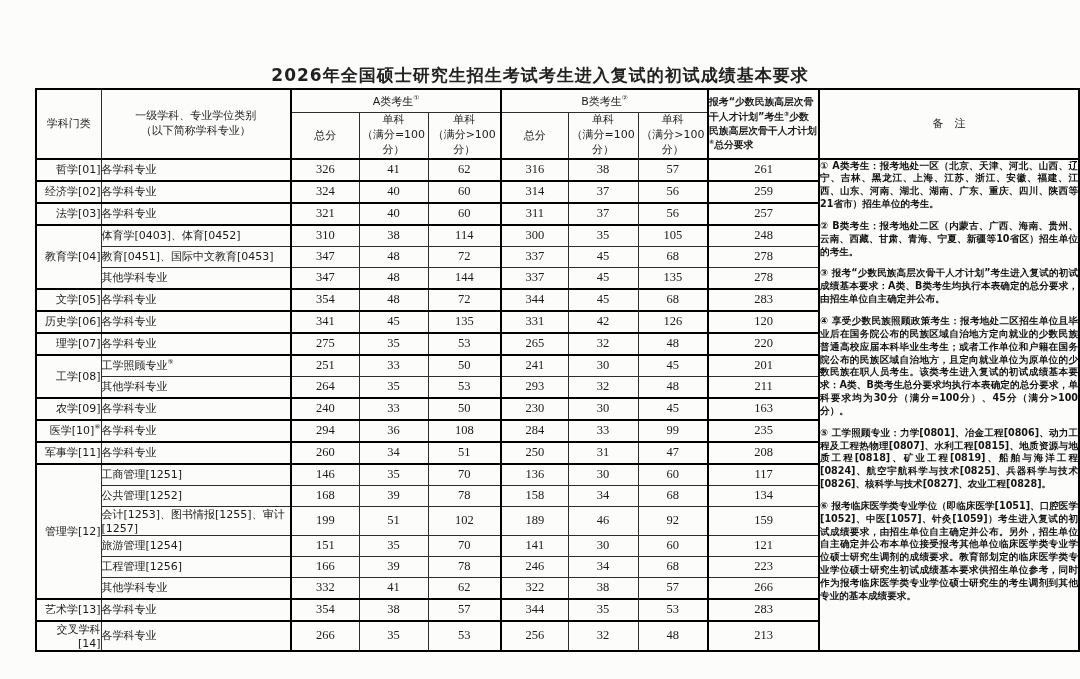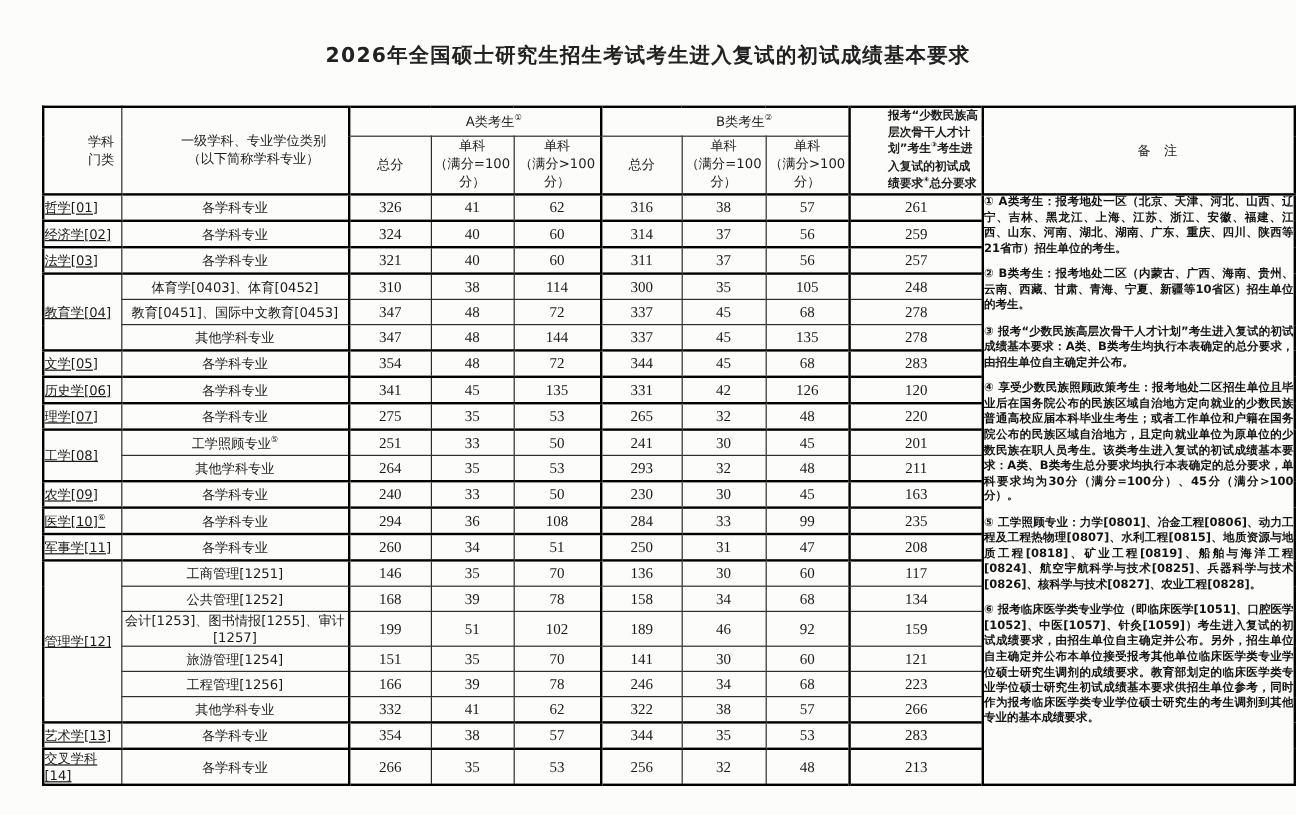--- a/index.html
+++ b/index.html
@@ -6,21 +6,21 @@
   body {
     width: 1080px; height: 679px;
     background: #fcfcfb;
     font-family: "DejaVu Sans", sans-serif;
     color: #1a1a1a;
     overflow: hidden;
     position: relative;
   }
   .title {
     position: absolute;
-    top: 35px; left: 0; width: 1080px;
+    top: 64px; left: 0; width: 1080px;
     text-align: center;
     font-size: 17px;
     font-weight: bold;
     letter-spacing: 1px;
     color: #222;
   }
   table.score {
     position: absolute;
     left: 35px; top: 88px;
     width: 1043px;
@@ -37,37 +37,37 @@
   td.bl2 { border-left: 2px solid #000 !important; }
   tr.group-start > td { border-top: 2px solid #000; }
 
   
   thead td {
     text-align: center;
     vertical-align: middle;
     font-size: 11px;
     color: #1c1c1c;
   }
-  thead tr.h1 td { height: 22px; padding-left: 31px; }
+  thead tr.h1 td { height: 22px; }
   thead tr.h2 td { height: 43px; }
   .prewrap { white-space: pre-line; line-height: 1.35; }
   td.minority-head {
     text-align: left;
     vertical-align: middle;
     font-size: 9.8px;
     line-height: 1.45;
     padding: 2px 3px 2px 4px;
     font-weight: 600;
   }
   sup { font-size: 0.62em; vertical-align: super; line-height: 0; }
 
   
   tbody td { height: 20px; font-size: 11px; vertical-align: middle; }
-  td.cat  { text-align: left; padding-left: 3px; text-decoration: underline; }
-  td.disc { text-align: center; padding-left: 6px; }
+  td.cat  { text-align: right; padding-left: 3px; }
+  td.disc { text-align: left; padding-left: 6px; }
   td.num  {
     text-align: center;
     font-family: "Liberation Serif", serif;
     font-size: 12.5px;
   }
   td.notes {
     vertical-align: top;
     text-align: justify;
     padding: 7px 6px 0 7px;
     font-size: 9.6px;
@@ -95,21 +95,21 @@
     <col style="width:111px">
       <col style="width:260px">
   </colgroup>
   <thead>
     <tr class="h1">
       <td rowspan="2">学科门类</td>
       <td rowspan="2" class="prewrap">一级学科、专业学位类别
 （以下简称学科专业）</td>
       <td colspan="3" class="bl2"><span>A类考生</span><sup>①</sup></td>
       <td colspan="3" class="bl2"><span>B类考生</span><sup>②</sup></td>
-      <td rowspan="2" class="bl2 minority-head"><span>报考“少数民族高层次骨干人才计划”考生</span><sup>③</sup><span>考生进入复试的初试成绩要求</span><sup>④</sup><span>总分要求</span></td>
+      <td rowspan="2" class="bl2 minority-head"><span>报考“少数民族高层次骨干人才计划”考生</span><sup>③</sup><span>少数民族高层次骨干人才计划</span><sup>④</sup><span>总分要求</span></td>
       <td rowspan="2" class="bl2">备　注</td>
     </tr>
     <tr class="h2">
       <td class="bl2">总分</td>
       <td class="prewrap">单科
 （满分=100分）</td>
       <td class="prewrap">单科
 （满分&gt;100分）</td>
       <td class="bl2">总分</td>
       <td class="prewrap">单科

